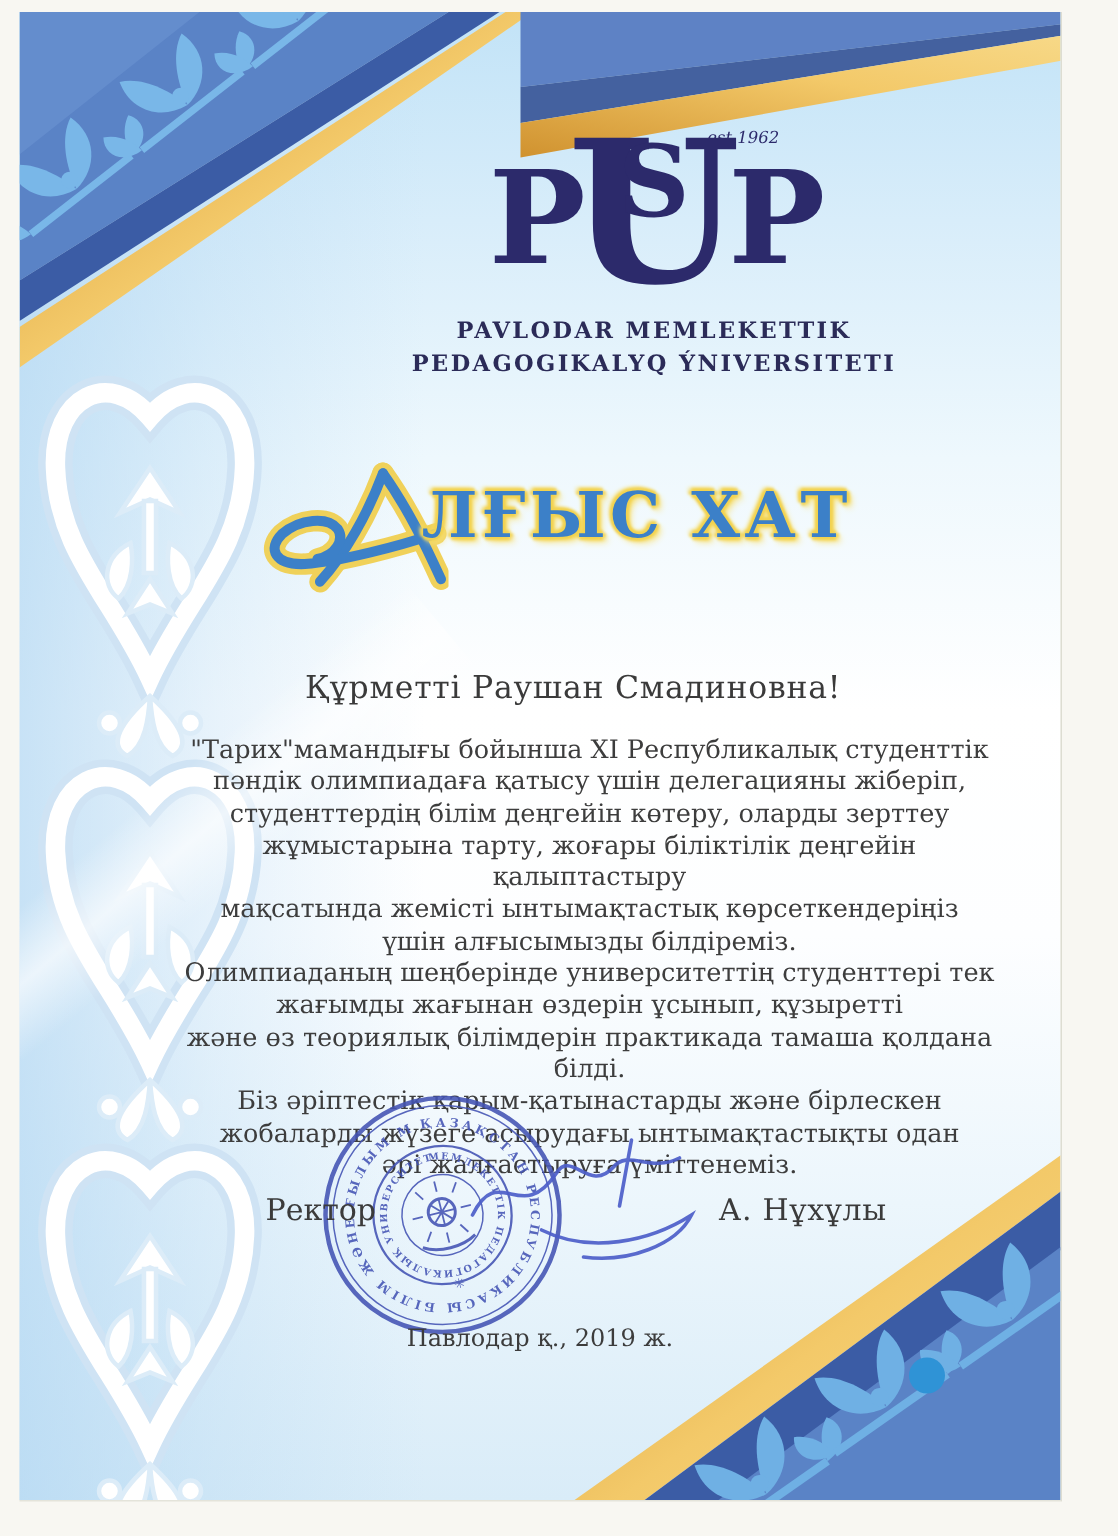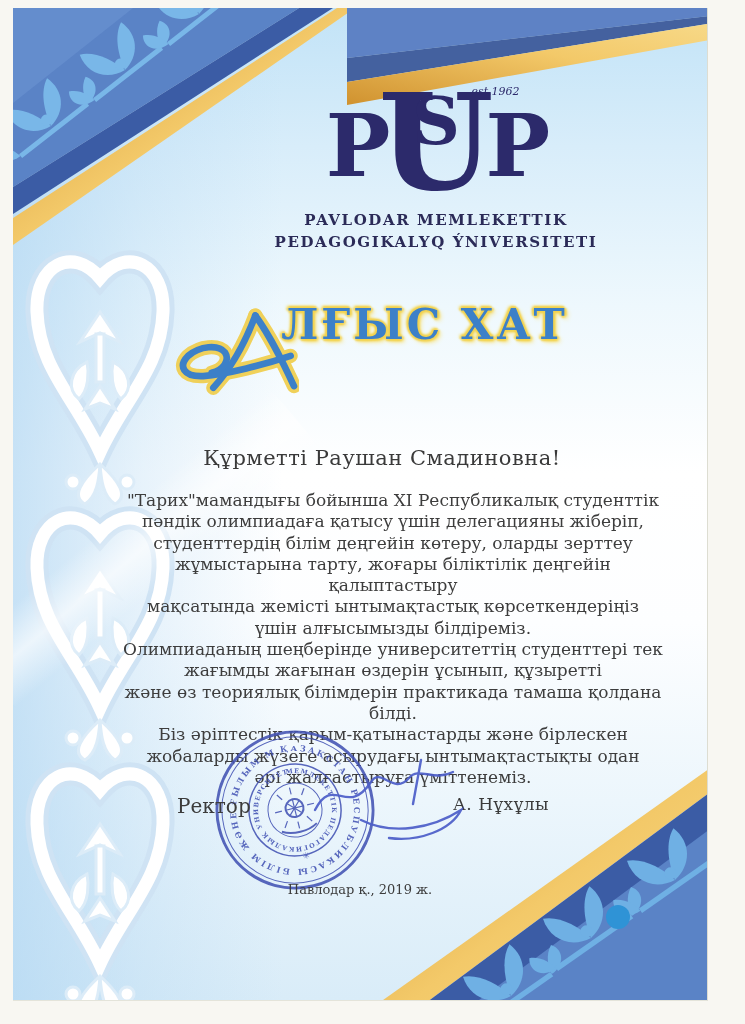--- a/index.html
+++ b/index.html
@@ -22,41 +22,41 @@
   .logo{position:absolute;left:0;right:0;top:84px;text-align:center;transform:translateX(76px);color:#2c2a6b;}
   .monogram{display:flex;align-items:flex-end;justify-content:center;font-weight:bold;line-height:.8;}
   .m-p{font-size:86px;margin-bottom:14px;letter-spacing:-4px;}
   .m-u{font-size:132px;line-height:.78;position:relative;margin:0 -8px;}
   .m-uletter{position:relative;z-index:1;}
   .m-s{position:absolute;font-size:66px;top:4px;left:50%;transform:translateX(-50%);z-index:2;}
   .m-est{position:absolute;top:-4px;right:-26px;font-size:11px;font-style:italic;font-weight:normal;letter-spacing:0;}
   .logo-name{margin-top:14px;font-size:15px;letter-spacing:1.6px;line-height:1.5;color:#2b2b58;font-weight:bold;}
 
   
-  .title{position:absolute;left:5px;right:0;top:292px;display:flex;justify-content:center;align-items:flex-start;transform:translateX(8px);}
+  .title{position:absolute;left:5px;right:0;top:292px;display:flex;justify-content:center;align-items:center;transform:translateX(8px);}
   .title-rest{
     font-size:42px;font-weight:bold;letter-spacing:3px;color:#3c80c8;text-transform:uppercase;
     margin-left:-18px;margin-bottom:14px;
     text-shadow:2px 0 2px #f2d24f,-2px 0 2px #f2d24f,0 2px 2px #f2d24f,0 -2px 2px #f2d24f,
                 2px 2px 3px #f5dd6e,-2px -2px 3px #f5dd6e,3px 3px 5px #f7e489;}
 
   .greeting{position:absolute;left:0;right:0;top:438px;text-align:center;padding-left:44px;
     font-size:21px;color:#3a3a3a;letter-spacing:.5px;}
 
   .body-text{position:absolute;left:76px;width:560px;top:482px;text-align:center;padding-left:24px;
     font-size:17px;line-height:21.3px;color:#3d3d3d;white-space:pre-line;}
 
   .sign-row{position:absolute;left:0;right:0;top:786px;z-index:4;}
   .role{position:absolute;left:164px;top:0;font-size:20px;color:#3b3b3b;}
-  .signer{position:absolute;left:440px;top:0;font-size:17px;color:#3b3b3b;letter-spacing:.5px;}
+  .signer{position:absolute;left:466px;top:0;font-size:20px;color:#3b3b3b;letter-spacing:.5px;}
 
   .stamp{position:absolute;left:196px;top:716px;z-index:3;transform:rotate(-14deg);opacity:.88;}
   .autograph{position:absolute;left:290px;top:744px;z-index:5;}
 
-  .dateline{position:absolute;left:0;right:0;top:874px;text-align:center;font-size:13px;color:#3c3c3c;z-index:4;}
+  .dateline{position:absolute;left:0;right:0;top:874px;text-align:center;font-size:16px;color:#3c3c3c;z-index:4;}
 </style>
 </head>
 <body>
 
 <div class="scan">
   <div class="cert">
 
     <svg class="decor" width="694" height="992" viewBox="0 0 694 992">
       <defs>
         <linearGradient id="goldGrad" x1="0" y1="0" x2="1" y2="1">

